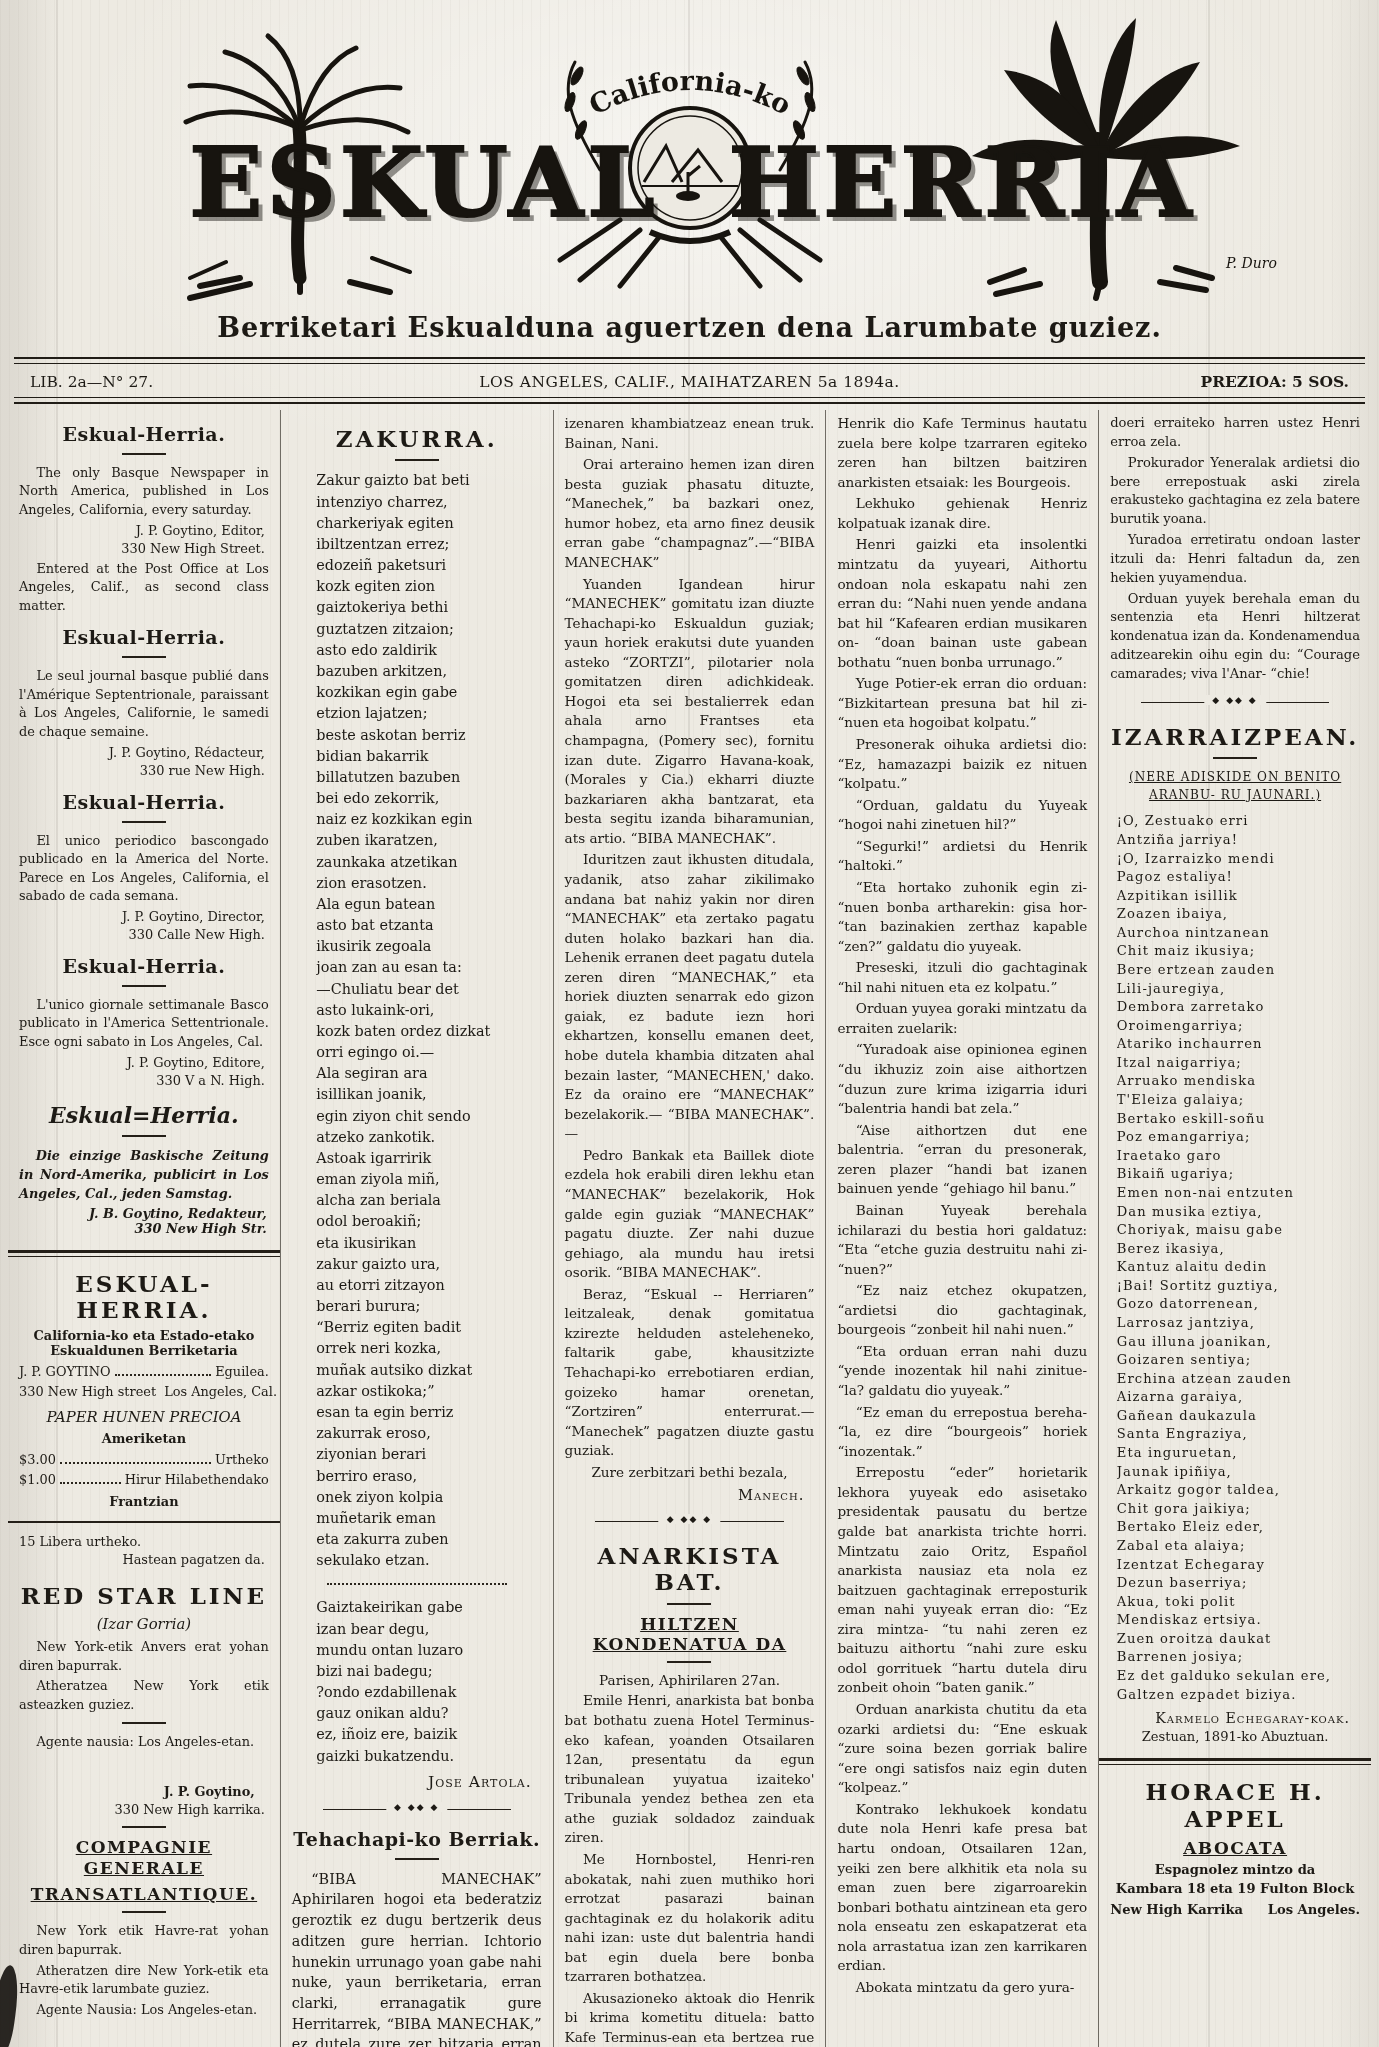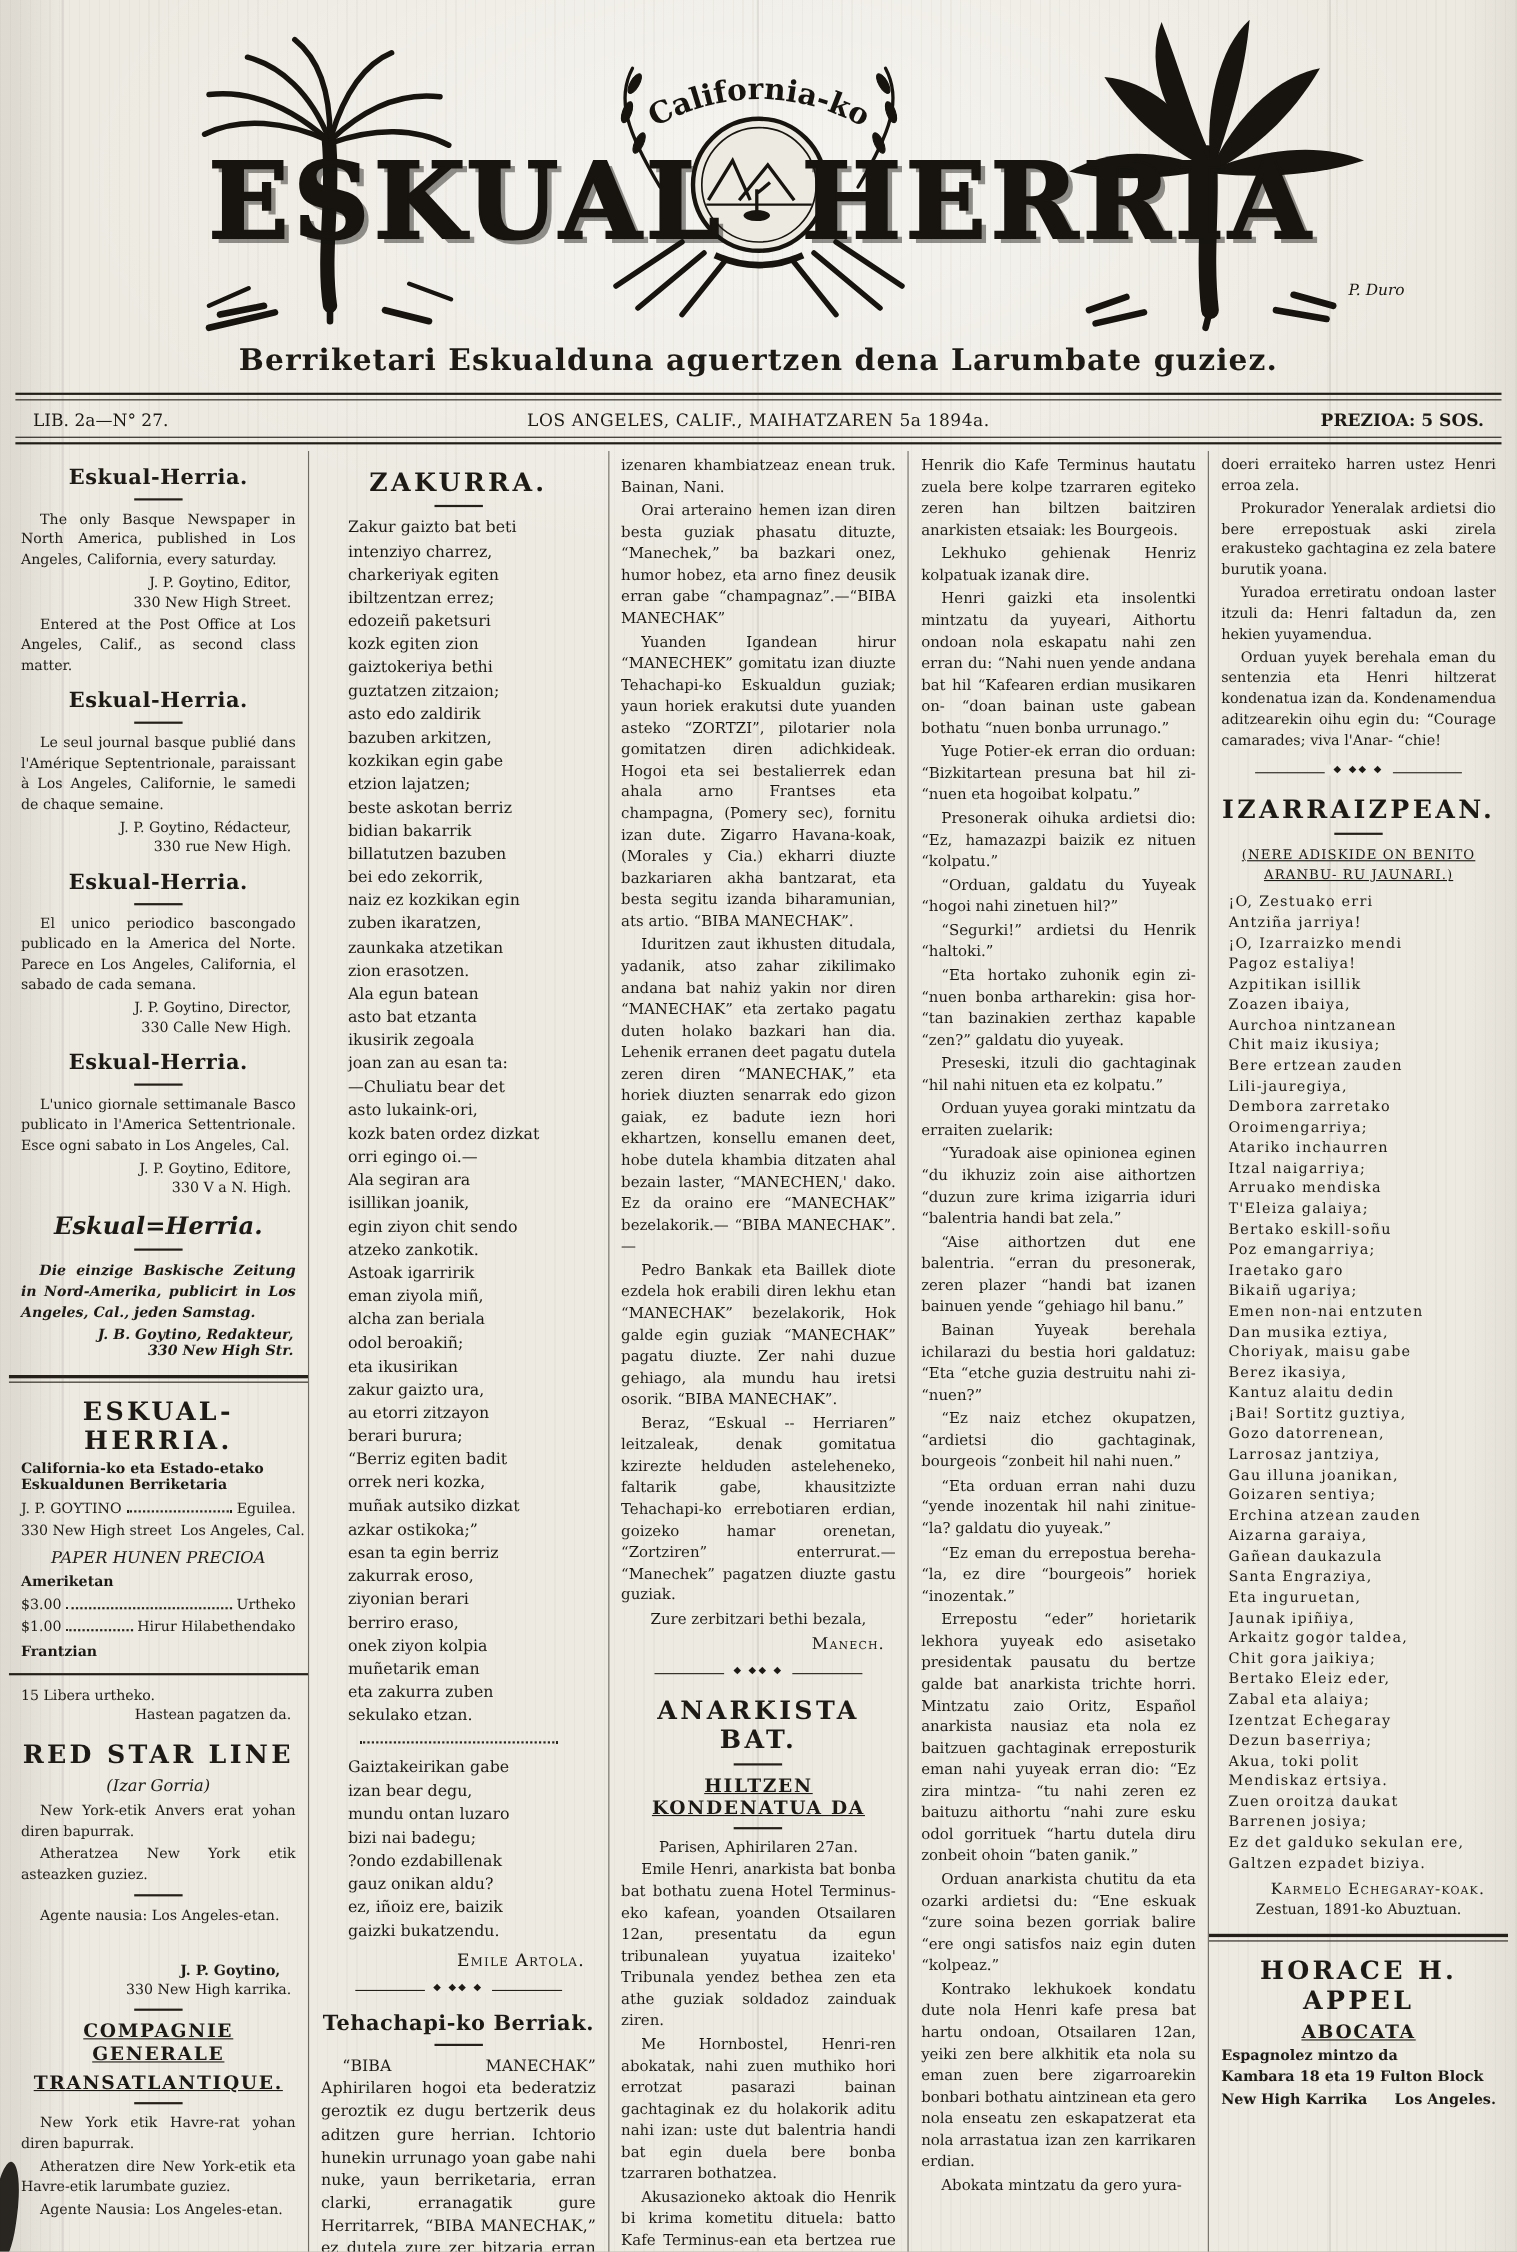--- a/index.html
+++ b/index.html
@@ -40,21 +40,21 @@
   
   .b-h1{font-weight:bold;font-size:23px;line-height:1.15;text-align:center;letter-spacing:3px;margin:14px 0 3px;}
   .b-h2{font-weight:bold;font-size:19px;line-height:1.15;text-align:center;letter-spacing:.5px;margin:12px 0 2px;}
   .b-h2b{font-weight:bold;font-size:17px;line-height:1.2;text-align:center;letter-spacing:1.5px;margin:6px 0 2px;text-decoration:underline;}
   .b-frakh{font-weight:bold;font-style:italic;font-size:22px;text-align:center;margin:12px 0 2px;}
   .b-frakp{font-weight:600;font-style:italic;line-height:1.5;text-align:justify;text-indent:1.3em;margin:2px 0;}
   .b-frakr{font-weight:600;font-style:italic;text-align:right;padding-right:2px;}
   .b-para{line-height:1.44;text-align:justify;text-indent:1.35em;margin:2px 0;}
   .b-paron{line-height:1.44;text-align:justify;text-indent:0;margin:2px 0;}
   .b-cen{text-align:center;margin:3px 0;}
-  .b-cenb{text-align:left;font-weight:bold;margin:4px 0;}
+  .b-cenb{text-align:center;font-weight:bold;margin:4px 0;}
   .b-ceni{text-align:center;font-style:italic;font-size:1.15em;margin:6px 0;}
   .b-right{text-align:right;padding-right:4px;line-height:1.4;}
   .b-rightb{text-align:right;font-weight:bold;padding-right:14px;line-height:1.4;margin-top:32px;}
   .b-left{text-align:left;line-height:1.4;}
   .b-sig{text-align:right;font-variant:small-caps;letter-spacing:1px;font-size:1.08em;padding-right:10px;margin:6px 0 2px;}
   .b-sc{text-align:center;font-size:.92em;letter-spacing:1px;line-height:1.5;margin:4px 0 8px;text-decoration:underline;}
   .b-verse{padding-left:1.7em;line-height:1.47;margin:4px 0;}
   .b-verse .vline{white-space:nowrap;overflow:hidden;}
   .b-verse2{padding-left:.5em;line-height:1.42;letter-spacing:1.1px;margin:4px 0;}
   .b-verse2 .vline{white-space:nowrap;overflow:hidden;}
@@ -291,21 +291,21 @@
         <div class="b-verse">
           <div class="vline">Gaiztakeirikan gabe</div>
           <div class="vline">izan bear degu,</div>
           <div class="vline">mundu ontan luzaro</div>
           <div class="vline">bizi nai badegu;</div>
           <div class="vline">?ondo ezdabillenak</div>
           <div class="vline">gauz onikan aldu?</div>
           <div class="vline">ez, iñoiz ere, baizik</div>
           <div class="vline">gaizki bukatzendu.</div>
         </div>
-        <div class="b-sig">Emile Artola.</div>
+        <div class="b-sig">Jose Artola.</div>
         <div class="b-fancy"></div>
         <div class="b-h2">Tehachapi-ko Berriak.</div>
         <div class="b-srule"></div>
         <div class="b-para">“BIBA MANECHAK” Aphirilaren hogoi eta bederatziz geroztik ez dugu bertzerik deus aditzen gure herrian. Ichtorio hunekin urrunago yoan gabe nahi nuke, yaun berriketaria, erran clarki, erranagatik gure Herritarrek, “BIBA MANECHAK,” ez dutela zure zer bitzaria erran nahi. Yainkoari lehenik eta gero neure aitachiari eskerrak, izen eder horren ohoria badut ekhartzeko eta bertze frango gizon ere kontent litazke, hasteko arta hunetan, gure herrian, beren</div>
       </div>
     <div class="col" data-column="2">
         <div class="b-paron">izenaren khambiatzeaz enean truk. Bainan, Nani.</div>
         <div class="b-para">Orai arteraino hemen izan diren besta guziak phasatu dituzte, “Manechek,” ba bazkari onez, humor hobez, eta arno finez deusik erran gabe “champagnaz”.—“BIBA MANECHAK”</div>
         <div class="b-para">Yuanden Igandean hirur “MANECHEK” gomitatu izan diuzte Tehachapi-ko Eskualdun guziak; yaun horiek erakutsi dute yuanden asteko “ZORTZI”, pilotarier nola gomitatzen diren adichkideak. Hogoi eta sei bestalierrek edan ahala arno Frantses eta champagna, (Pomery sec), fornitu izan dute. Zigarro Havana-koak, (Morales y Cia.) ekharri diuzte bazkariaren akha bantzarat, eta besta segitu izanda biharamunian, ats artio. “BIBA MANECHAK”.</div>
         <div class="b-para">Iduritzen zaut ikhusten ditudala, yadanik, atso zahar zikilimako andana bat nahiz yakin nor diren “MANECHAK” eta zertako pagatu duten holako bazkari han dia. Lehenik erranen deet pagatu dutela zeren diren “MANECHAK,” eta horiek diuzten senarrak edo gizon gaiak, ez badute iezn hori ekhartzen, konsellu emanen deet, hobe dutela khambia ditzaten ahal bezain laster, “MANECHEN,' dako. Ez da oraino ere “MANECHAK” bezelakorik.— “BIBA MANECHAK”.—</div>

